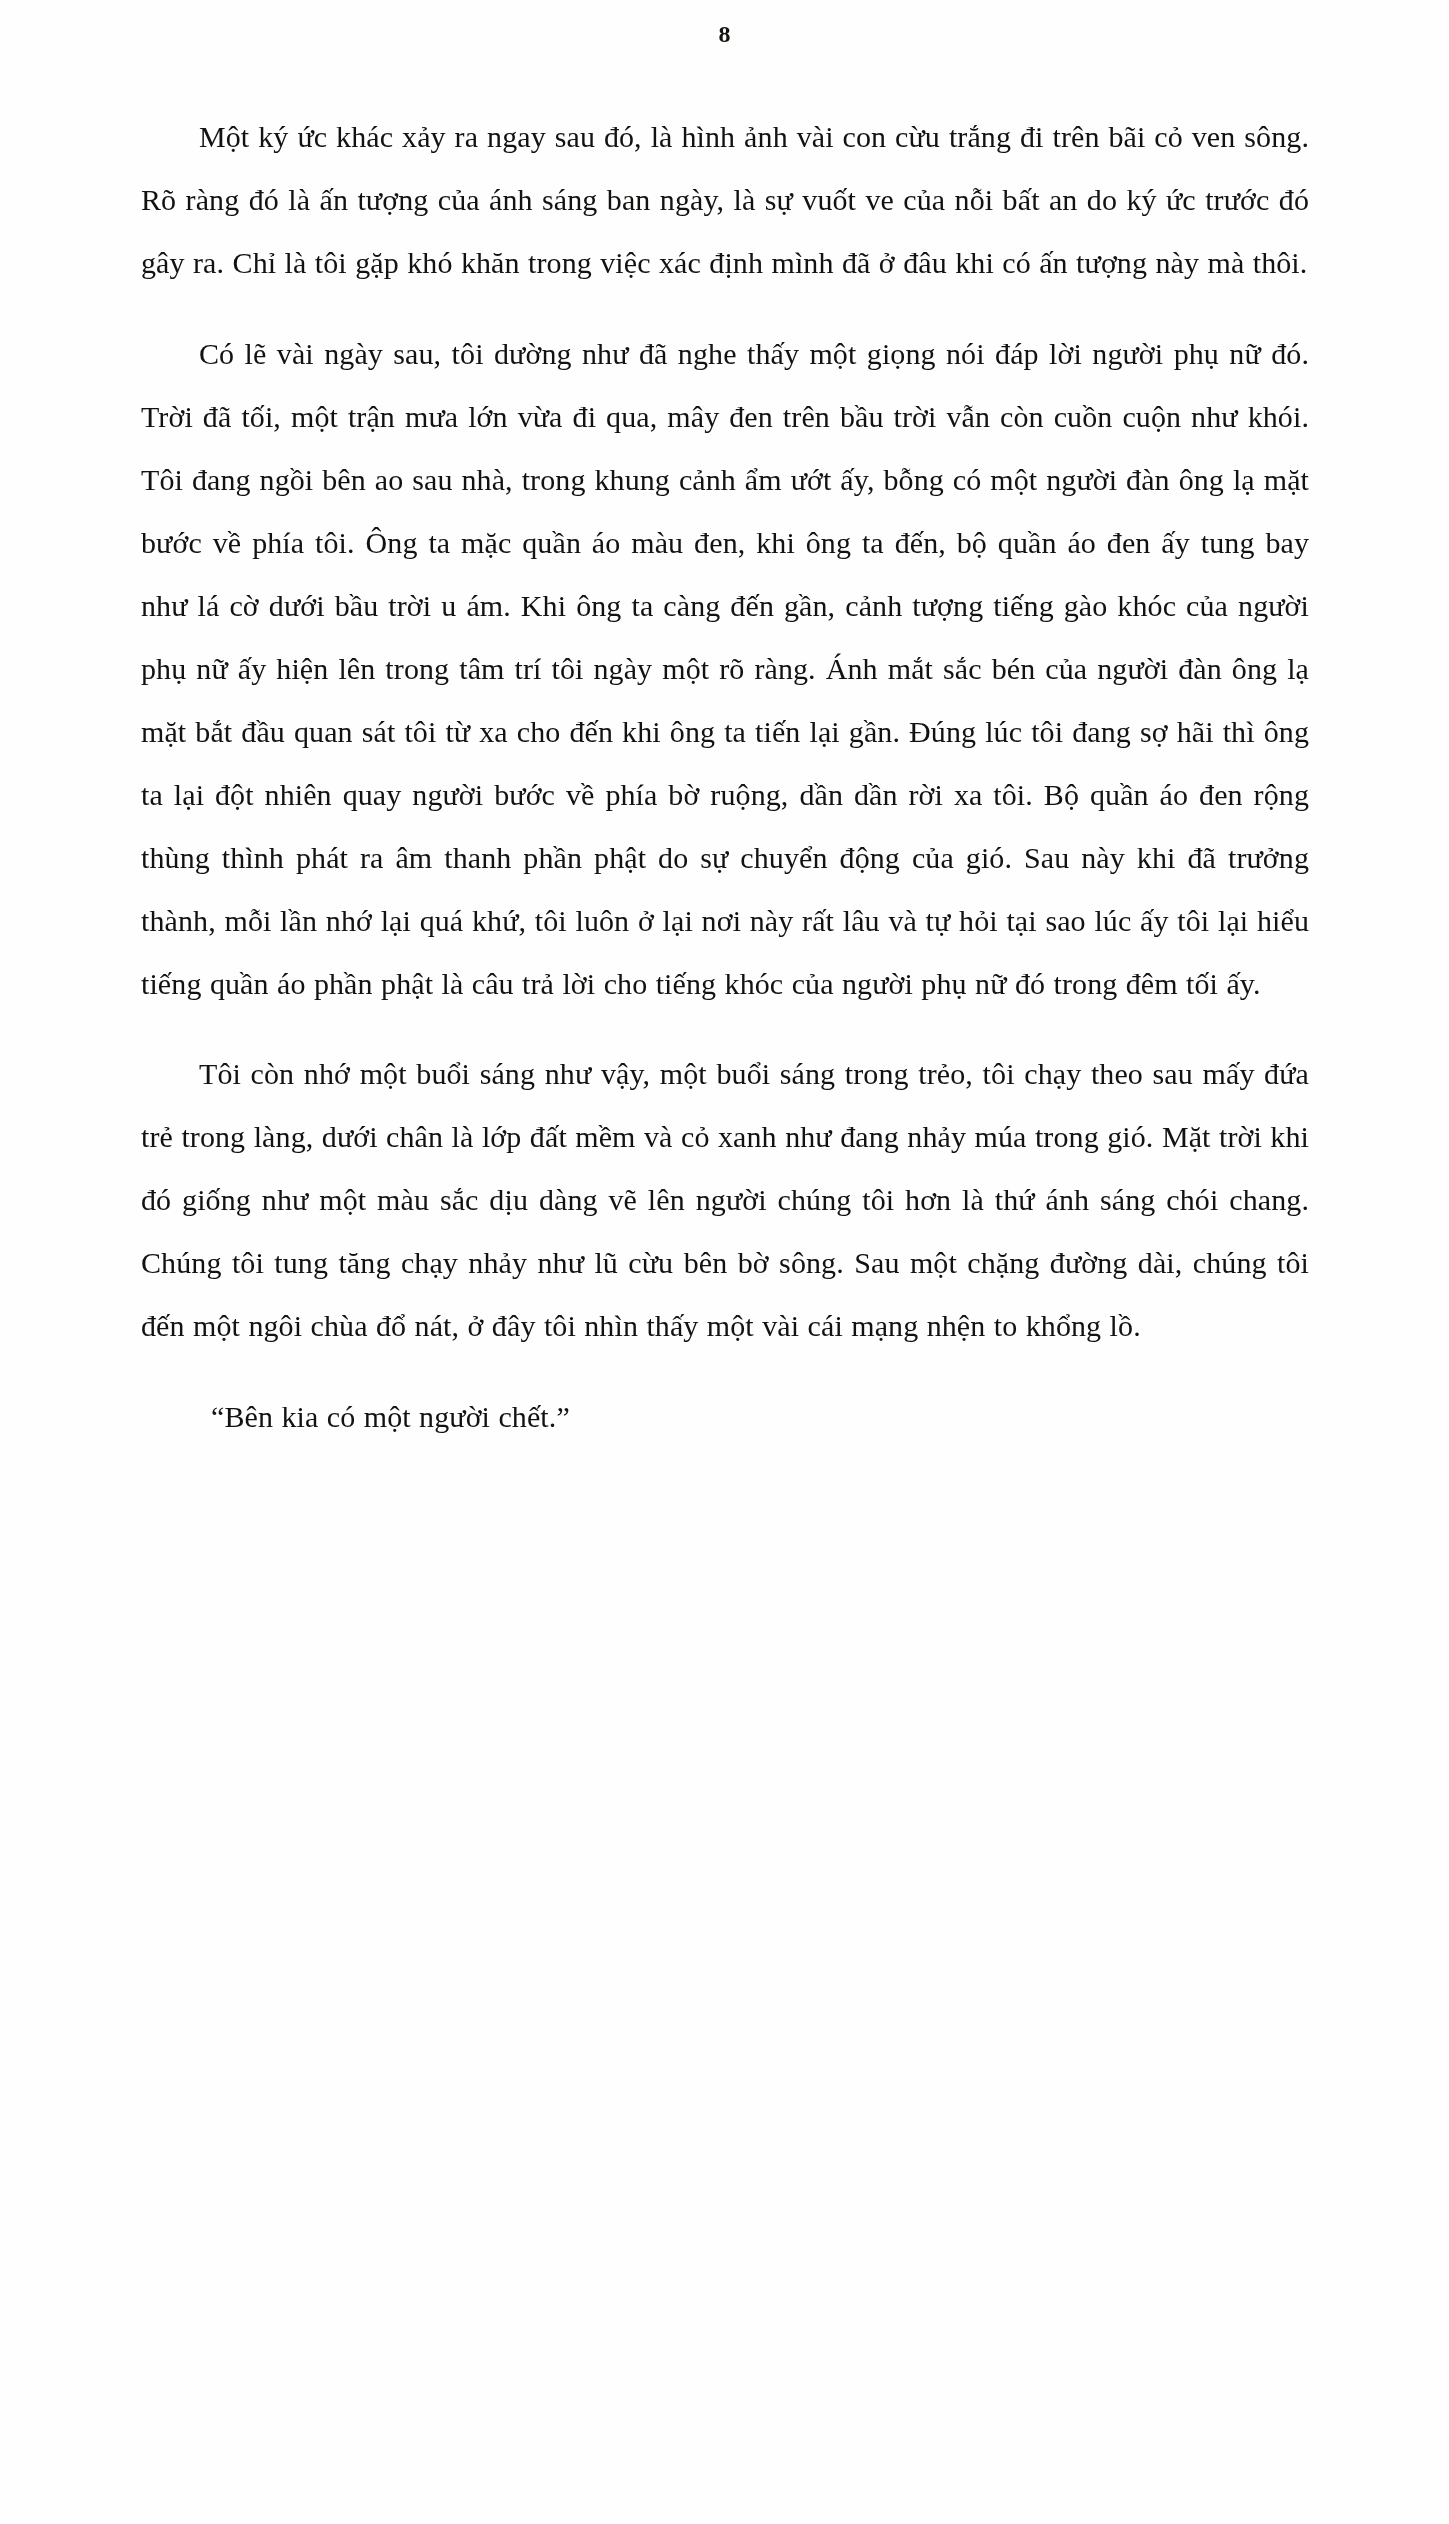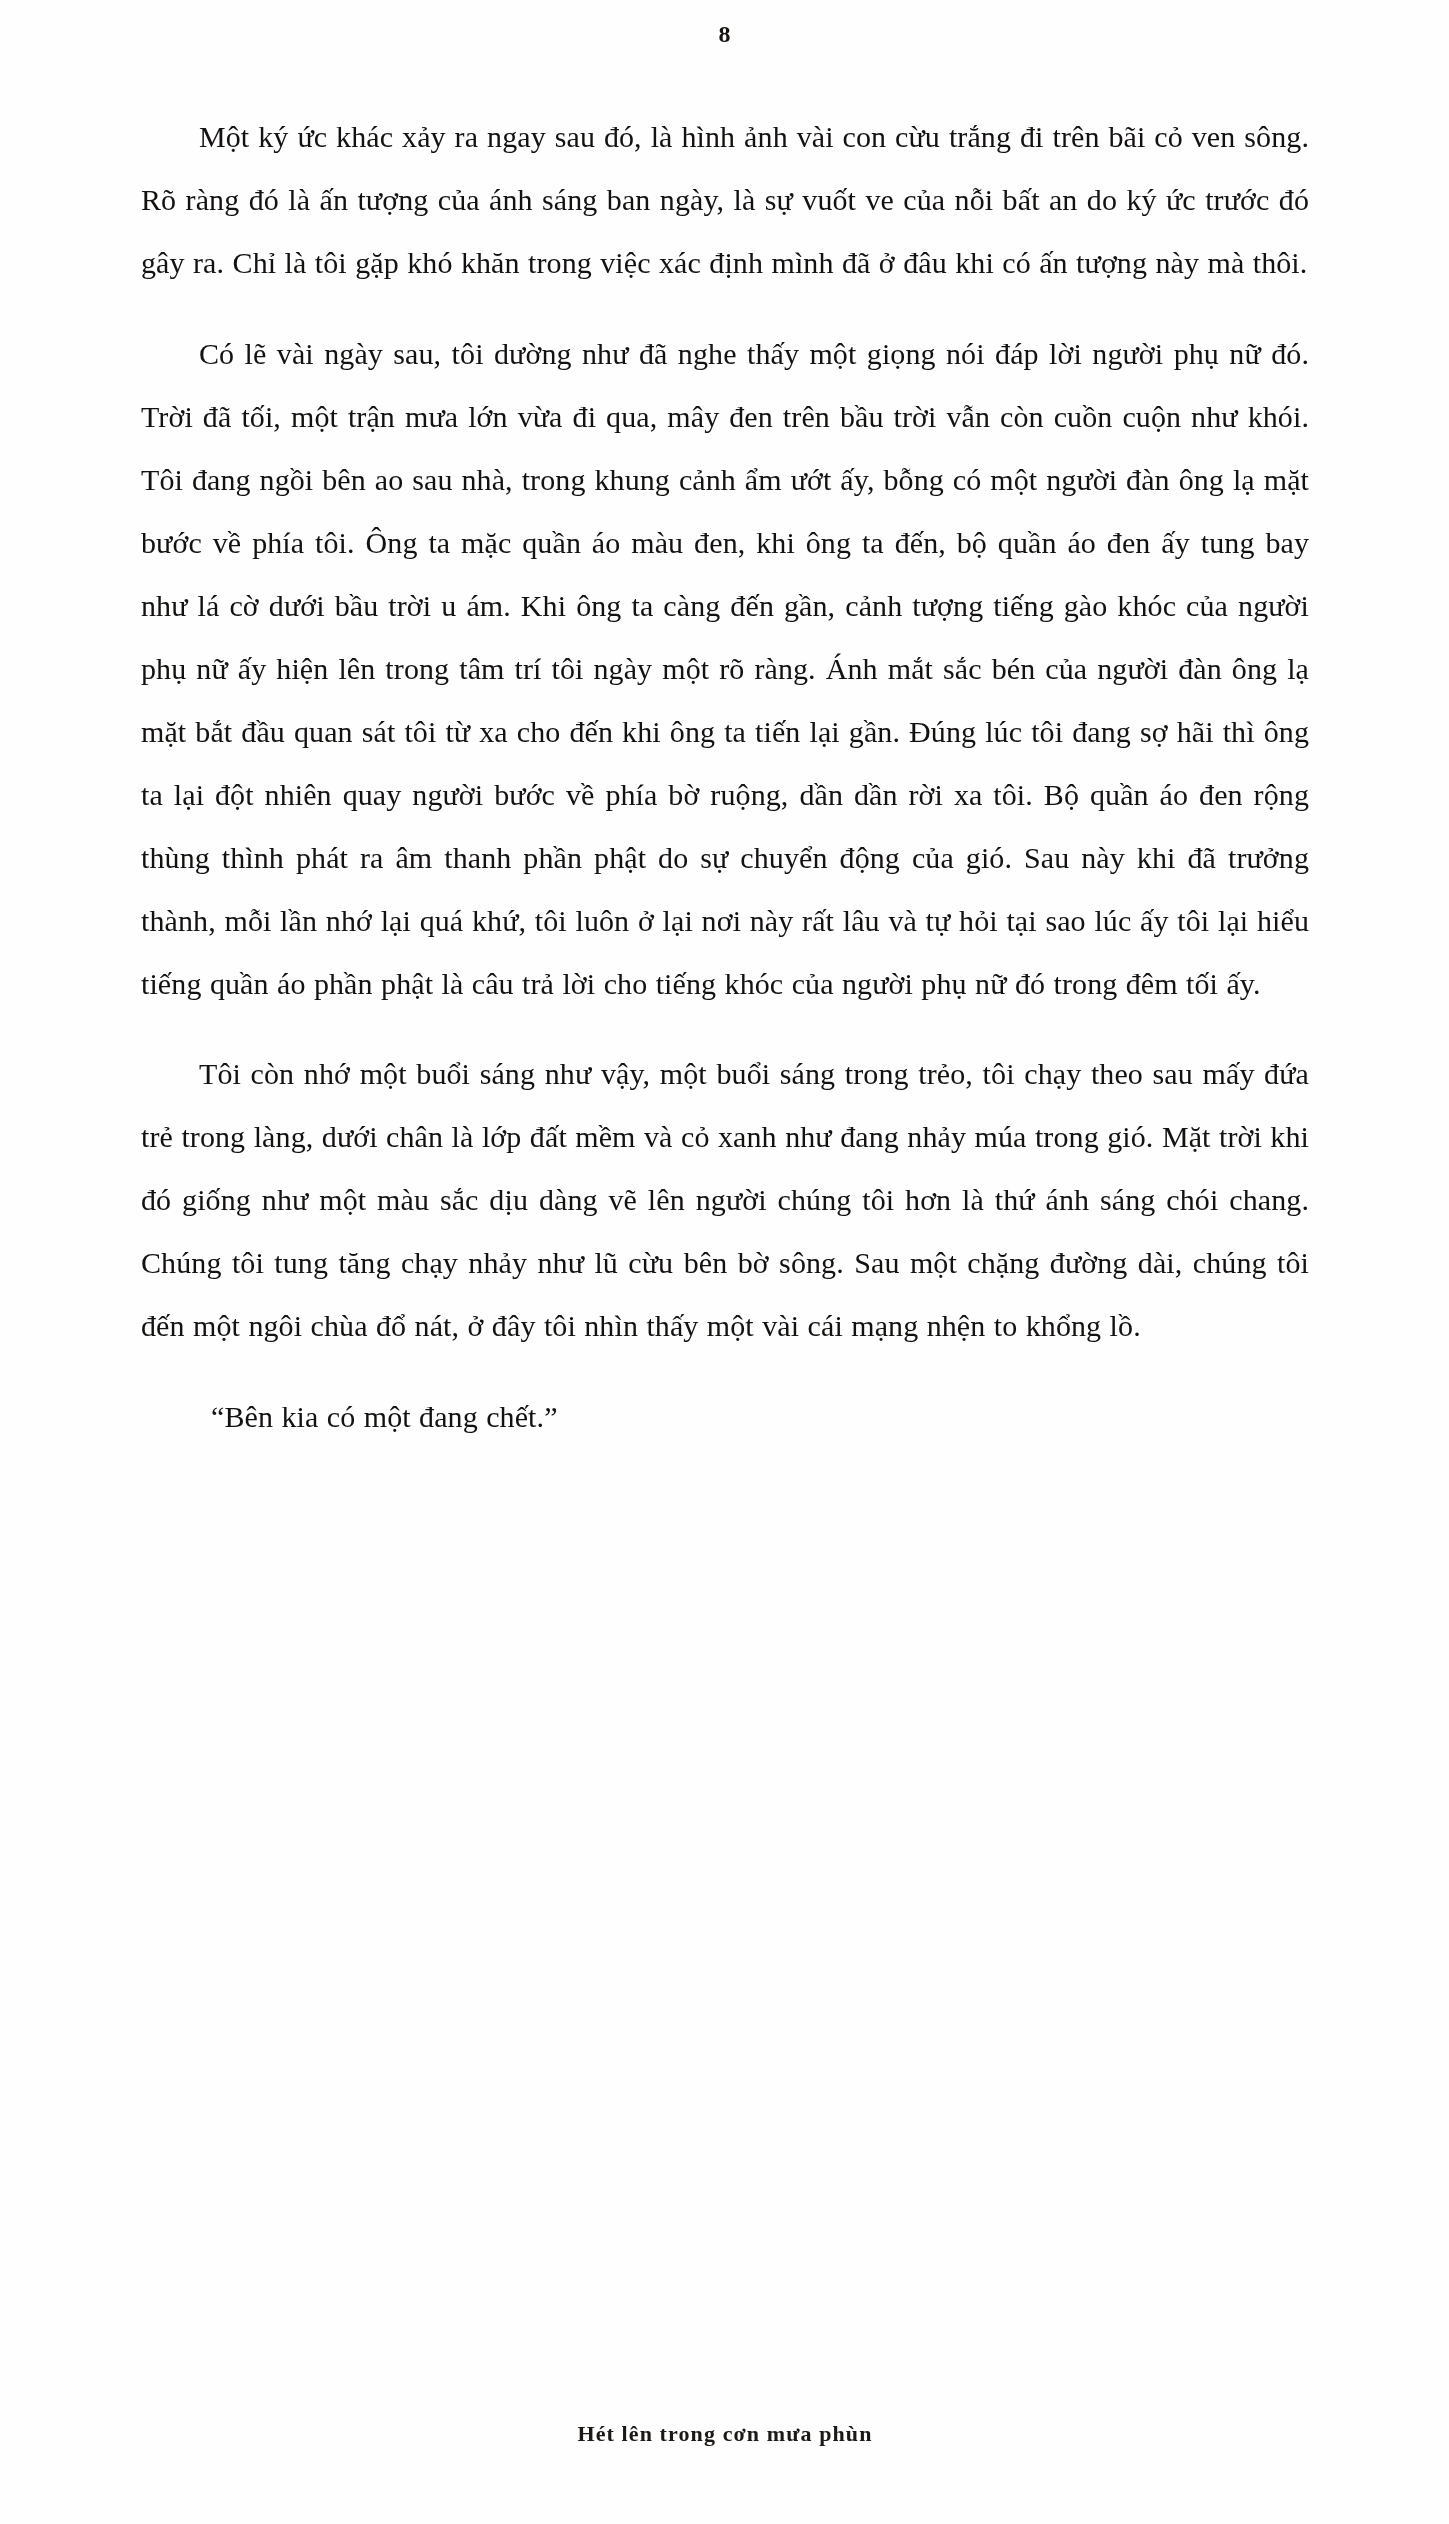--- a/index.html
+++ b/index.html
@@ -71,19 +71,18 @@
 <body>
 
 <div class="page">
 
   <div class="page-number">8</div>
 
   <div class="body-area">
     <p class="para">Một ký ức khác xảy ra ngay sau đó, là hình ảnh vài con cừu trắng đi trên bãi cỏ ven sông. Rõ ràng đó là ấn tượng của ánh sáng ban ngày, là sự vuốt ve của nỗi bất an do ký ức trước đó gây ra. Chỉ là tôi gặp khó khăn trong việc xác định mình đã ở đâu khi có ấn tượng này mà thôi.</p>
     <p class="para">Có lẽ vài ngày sau, tôi dường như đã nghe thấy một giọng nói đáp lời người phụ nữ đó. Trời đã tối, một trận mưa lớn vừa đi qua, mây đen trên bầu trời vẫn còn cuồn cuộn như khói. Tôi đang ngồi bên ao sau nhà, trong khung cảnh ẩm ướt ấy, bỗng có một người đàn ông lạ mặt bước về phía tôi. Ông ta mặc quần áo màu đen, khi ông ta đến, bộ quần áo đen ấy tung bay như lá cờ dưới bầu trời u ám. Khi ông ta càng đến gần, cảnh tượng tiếng gào khóc của người phụ nữ ấy hiện lên trong tâm trí tôi ngày một rõ ràng. Ánh mắt sắc bén của người đàn ông lạ mặt bắt đầu quan sát tôi từ xa cho đến khi ông ta tiến lại gần. Đúng lúc tôi đang sợ hãi thì ông ta lại đột nhiên quay người bước về phía bờ ruộng, dần dần rời xa tôi. Bộ quần áo đen rộng thùng thình phát ra âm thanh phần phật do sự chuyển động của gió. Sau này khi đã trưởng thành, mỗi lần nhớ lại quá khứ, tôi luôn ở lại nơi này rất lâu và tự hỏi tại sao lúc ấy tôi lại hiểu tiếng quần áo phần phật là câu trả lời cho tiếng khóc của người phụ nữ đó trong đêm tối ấy.</p>
     <p class="para">Tôi còn nhớ một buổi sáng như vậy, một buổi sáng trong trẻo, tôi chạy theo sau mấy đứa trẻ trong làng, dưới chân là lớp đất mềm và cỏ xanh như đang nhảy múa trong gió. Mặt trời khi đó giống như một màu sắc dịu dàng vẽ lên người chúng tôi hơn là thứ ánh sáng chói chang. Chúng tôi tung tăng chạy nhảy như lũ cừu bên bờ sông. Sau một chặng đường dài, chúng tôi đến một ngôi chùa đổ nát, ở đây tôi nhìn thấy một vài cái mạng nhện to khổng lồ.</p>
-    <p class="para quote last">“Bên kia có một đang chết.”</p>
+    <p class="para quote last">“Bên kia có một người chết.”</p>
   </div>
 
-  <div class="footer">Hét lên trong cơn mưa phùn</div>
 
 </div>
 
 
 </body></html>

